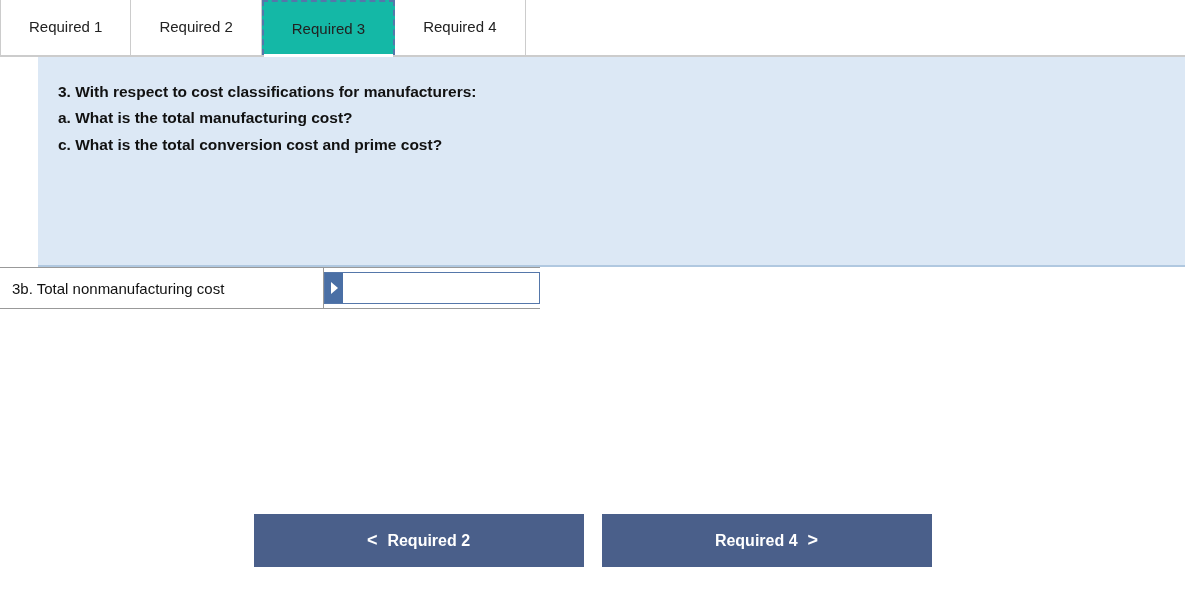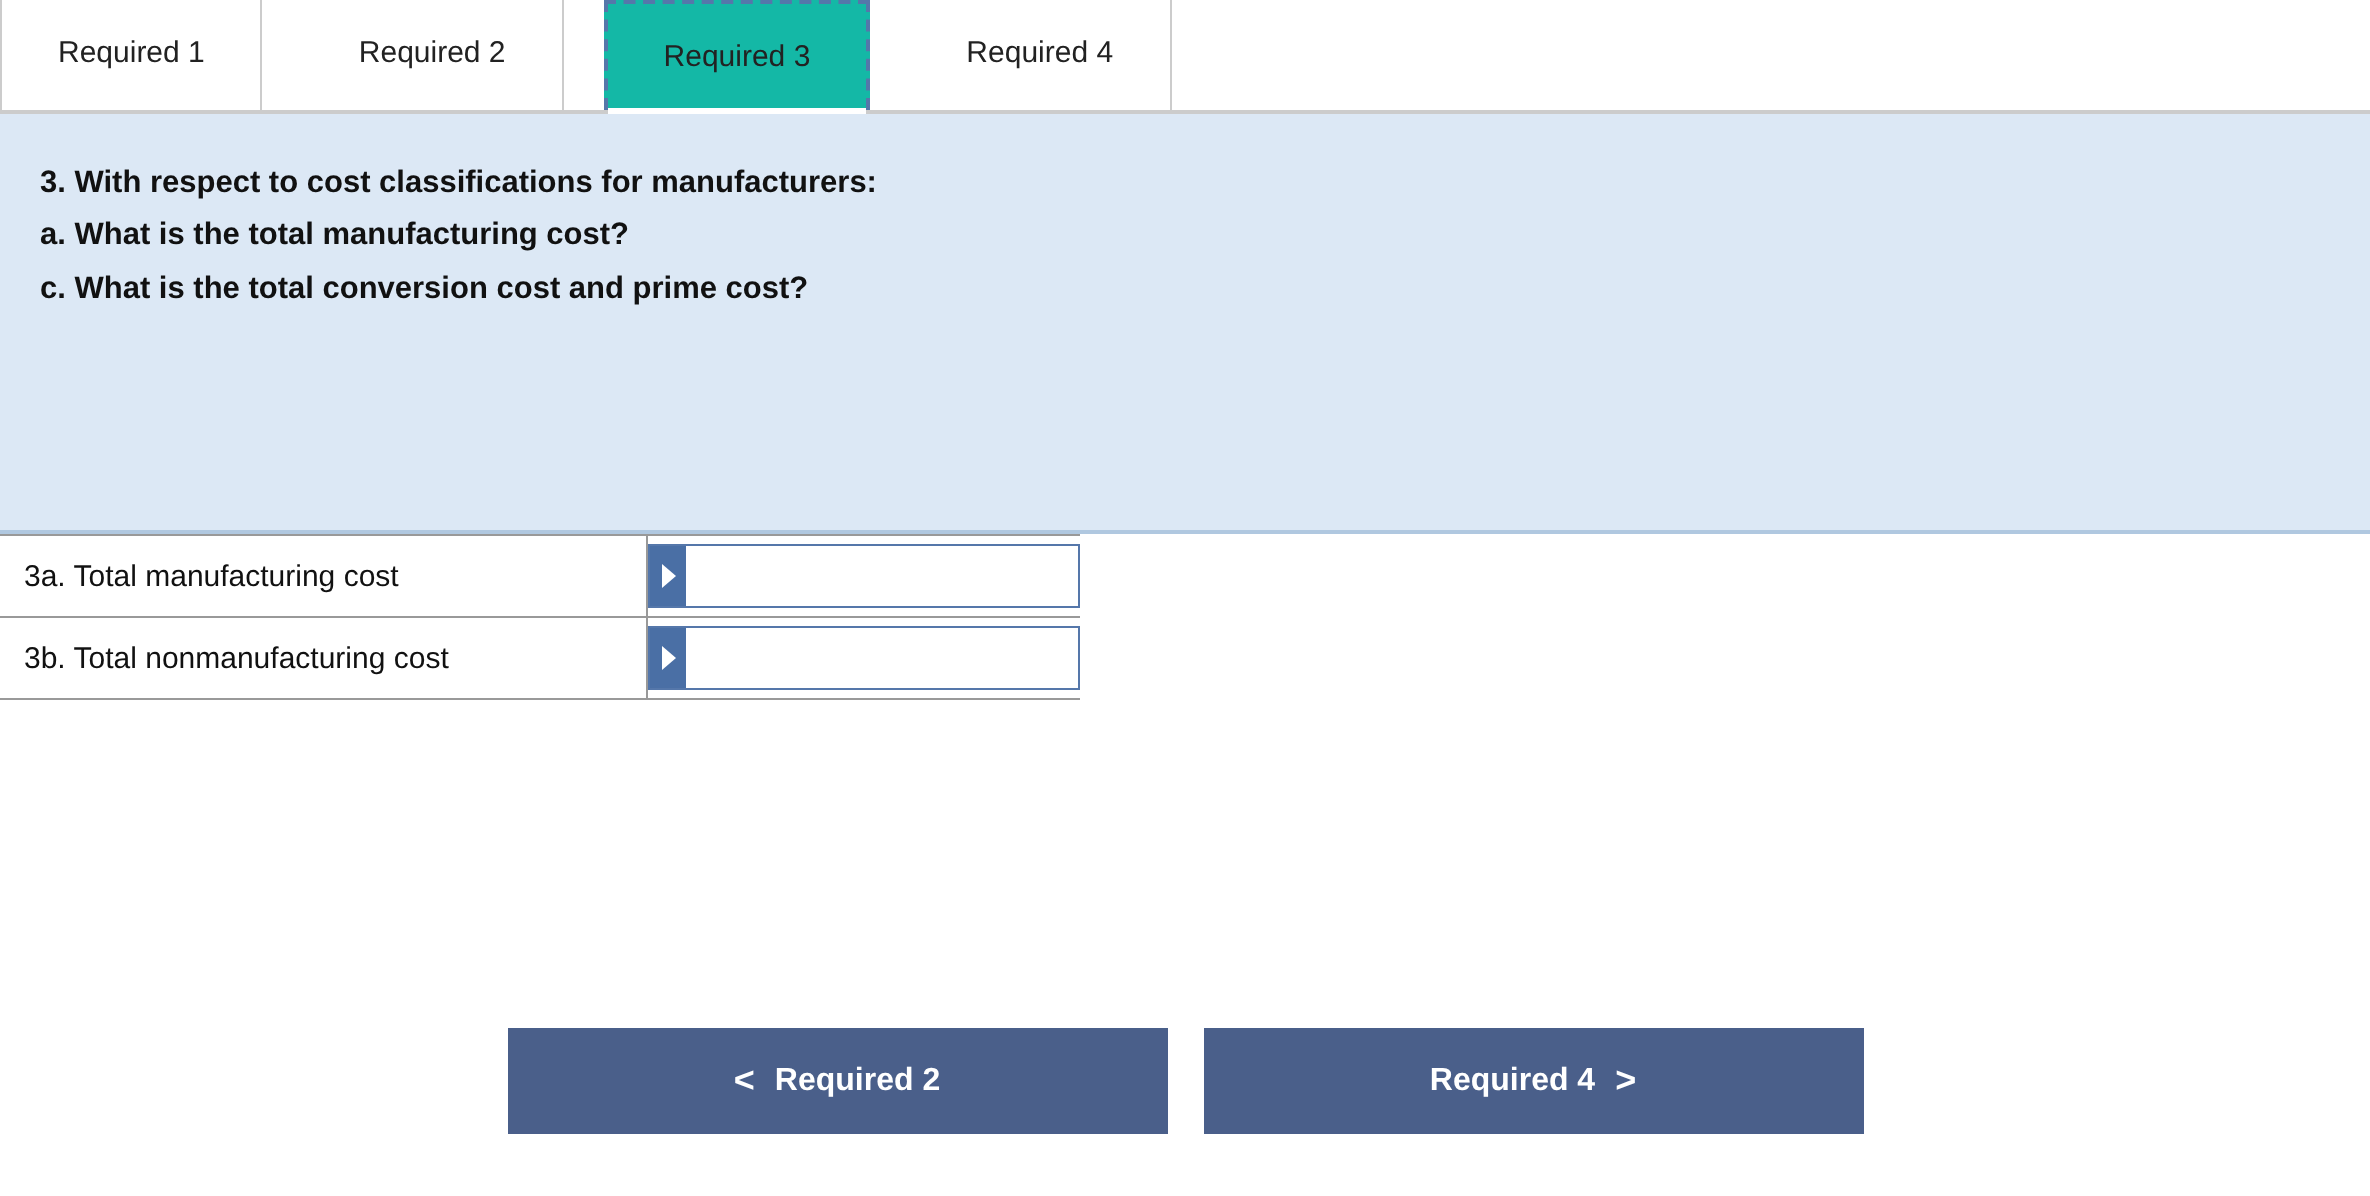--- a/index.html
+++ b/index.html
@@ -10,21 +10,20 @@
       width: 1185px;
       height: 598px;
       overflow: hidden;
     }
 
     
     .tab-header {
       display: flex;
       border-bottom: 2px solid #ccc;
       background: #fff;
-      gap: 20px;
     }
     .tab-item {
       padding: 18px 28px;
       border-right: 1px solid #ccc;
       cursor: pointer;
       font-size: 15px;
       color: #222;
       white-space: nowrap;
       position: relative;
     }
@@ -50,20 +49,21 @@
     
     .question-area {
       background: #dce8f5;
       padding: 22px 20px 30px 20px;
       border-bottom: 2px solid #b0c8e0;
       font-size: 15.5px;
       line-height: 1.7;
       color: #111;
       font-weight: bold;
       min-height: 210px;
+      margin-left: 38px;
     }
 
     
     .table-area {
       padding: 0;
       margin-top: 0;
     }
     .cost-table {
       width: 540px;
       border-collapse: collapse;
@@ -176,31 +176,20 @@
 
   <div class="question-area">
     <div>3. With respect to cost classifications for manufacturers:</div>
     <div>a. What is the total manufacturing cost?</div>
     <div>c. What is the total conversion cost and prime cost?</div>
   </div>
 
   <div class="table-area">
     <table class="cost-table">
       <tbody>
-          <tr>
-        <td class="label-cell">
-          <span>3a. Total manufacturing cost</span>
-        </td>
-        <td class="input-cell">
-          <div class="input-wrapper">
-            <div class="input-arrow"></div>
-            <input class="input-field" type="text" value="" style="">
-          </div>
-        </td>
-      </tr>
       <tr>
         <td class="label-cell">
           <span>3b. Total nonmanufacturing cost</span>
         </td>
         <td class="input-cell">
           <div class="input-wrapper">
             <div class="input-arrow"></div>
             <input class="input-field" type="text" value="" style="">
           </div>
         </td>

